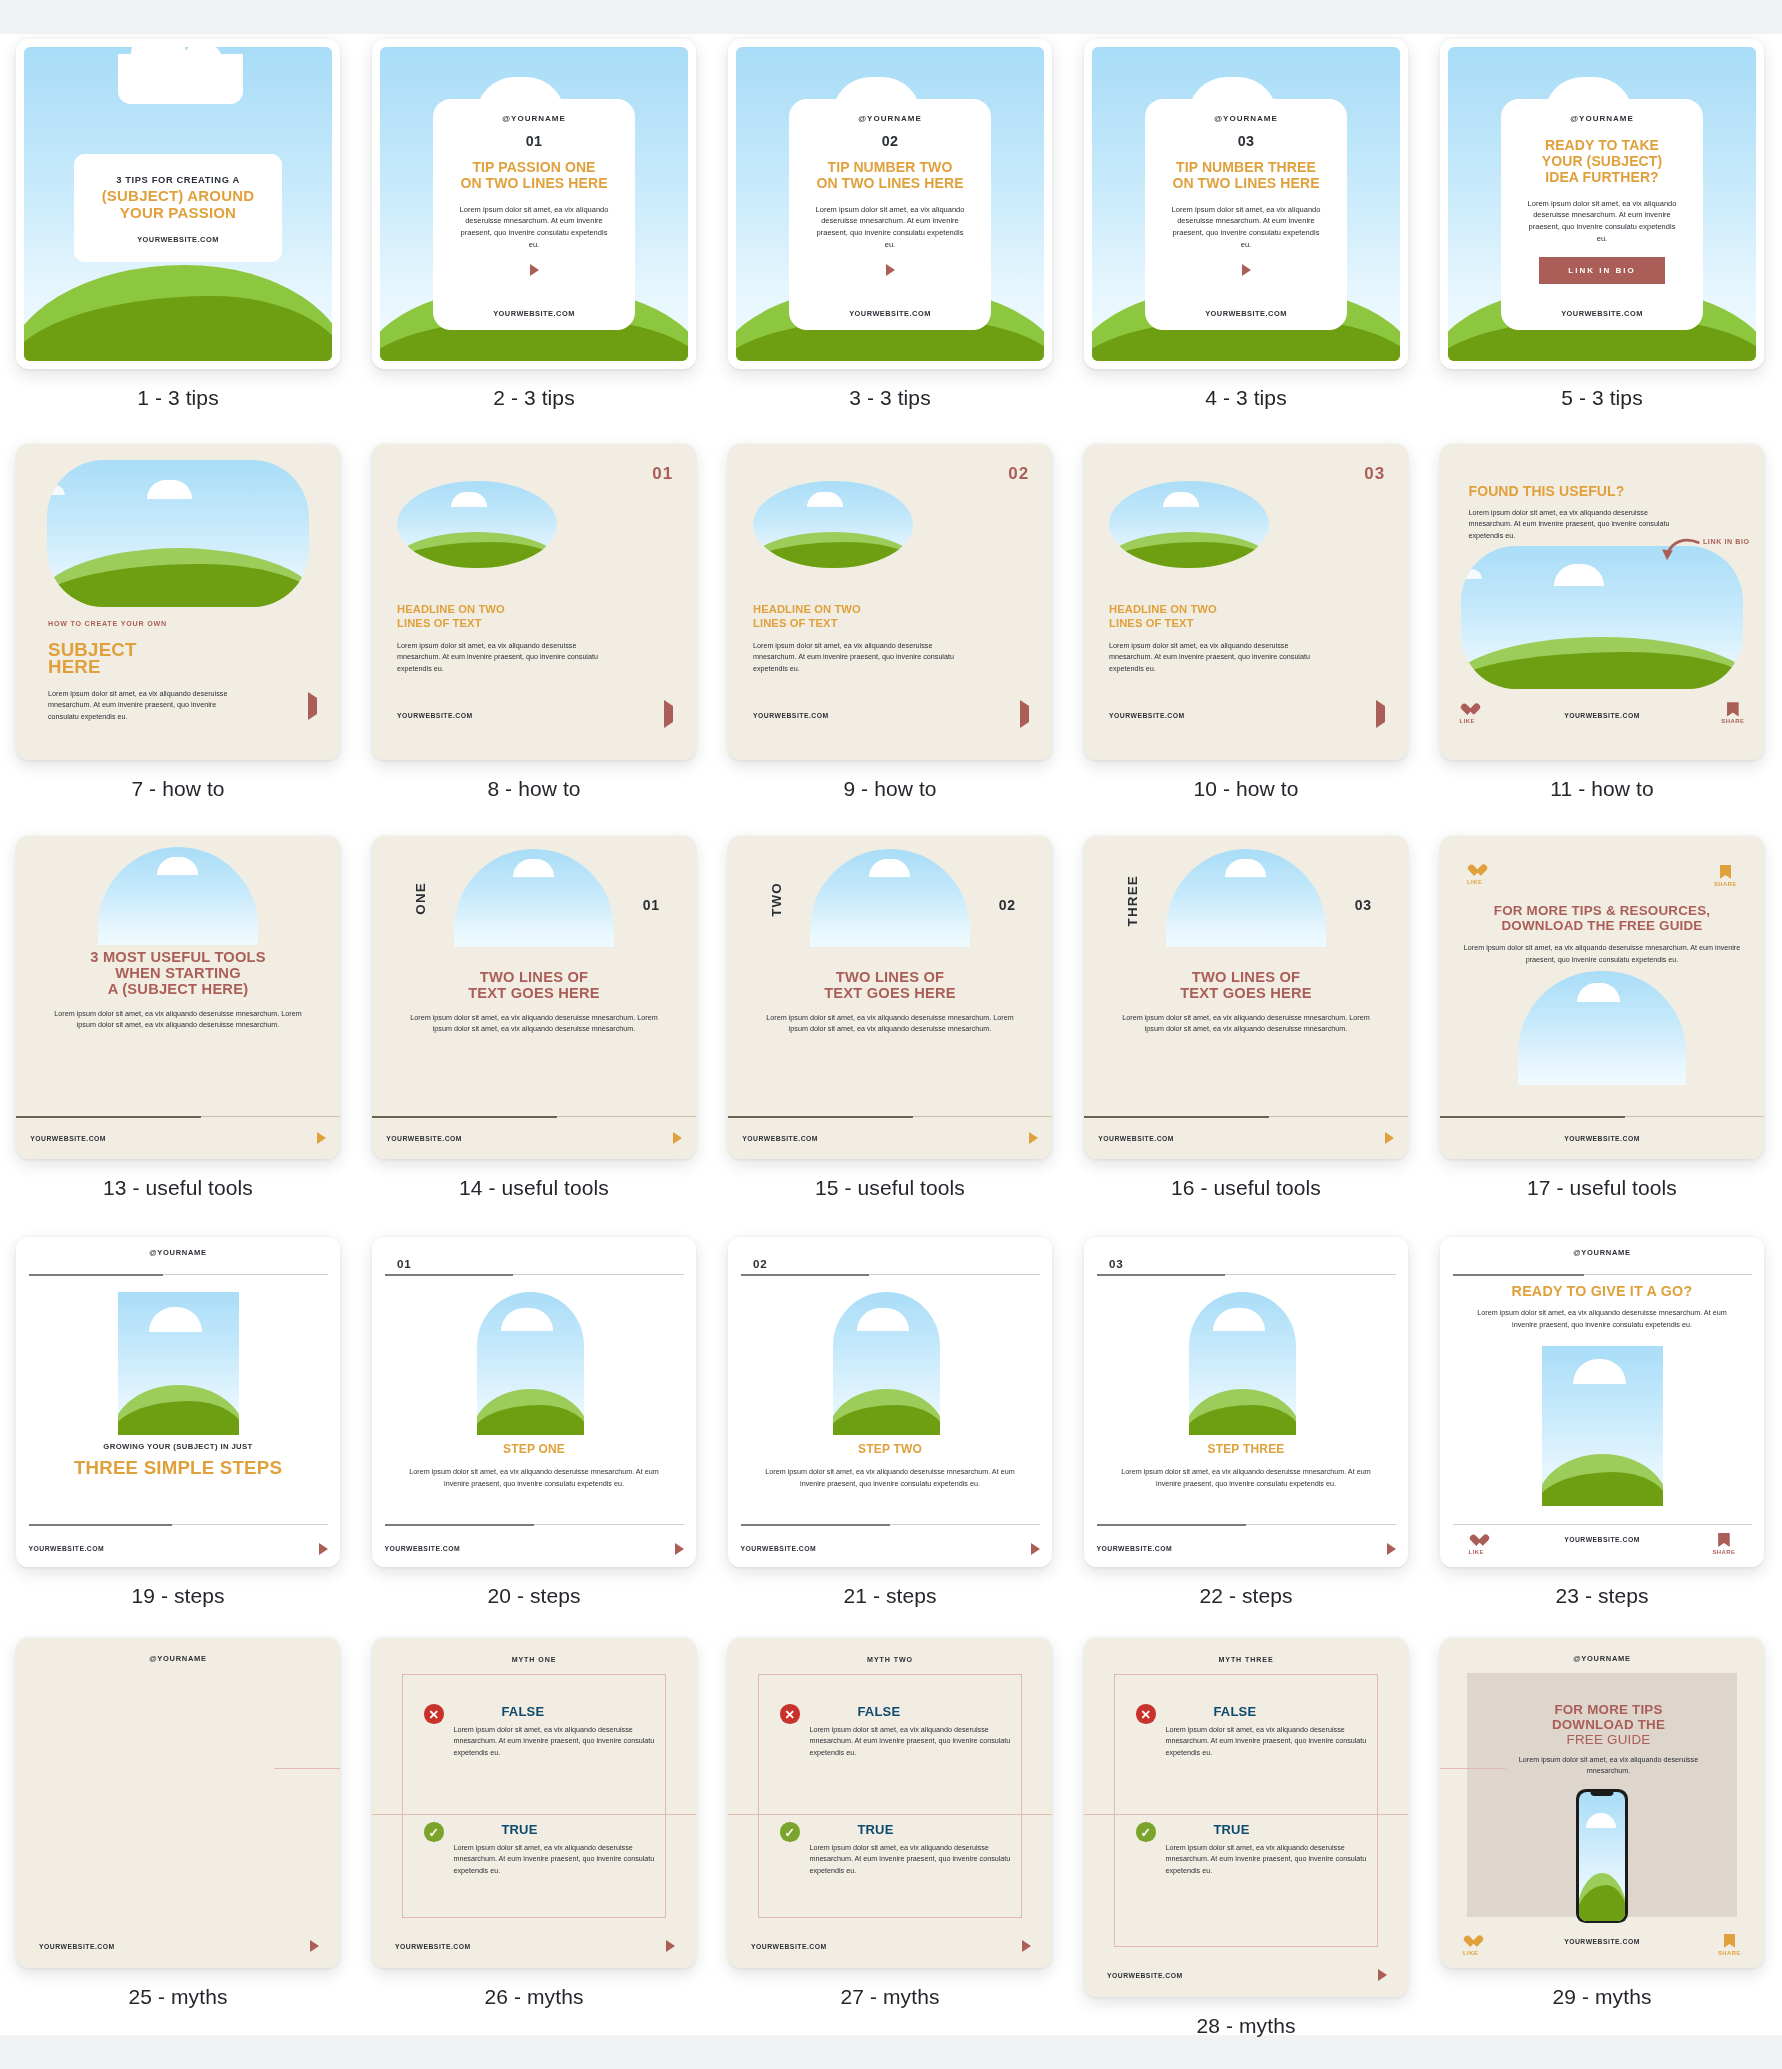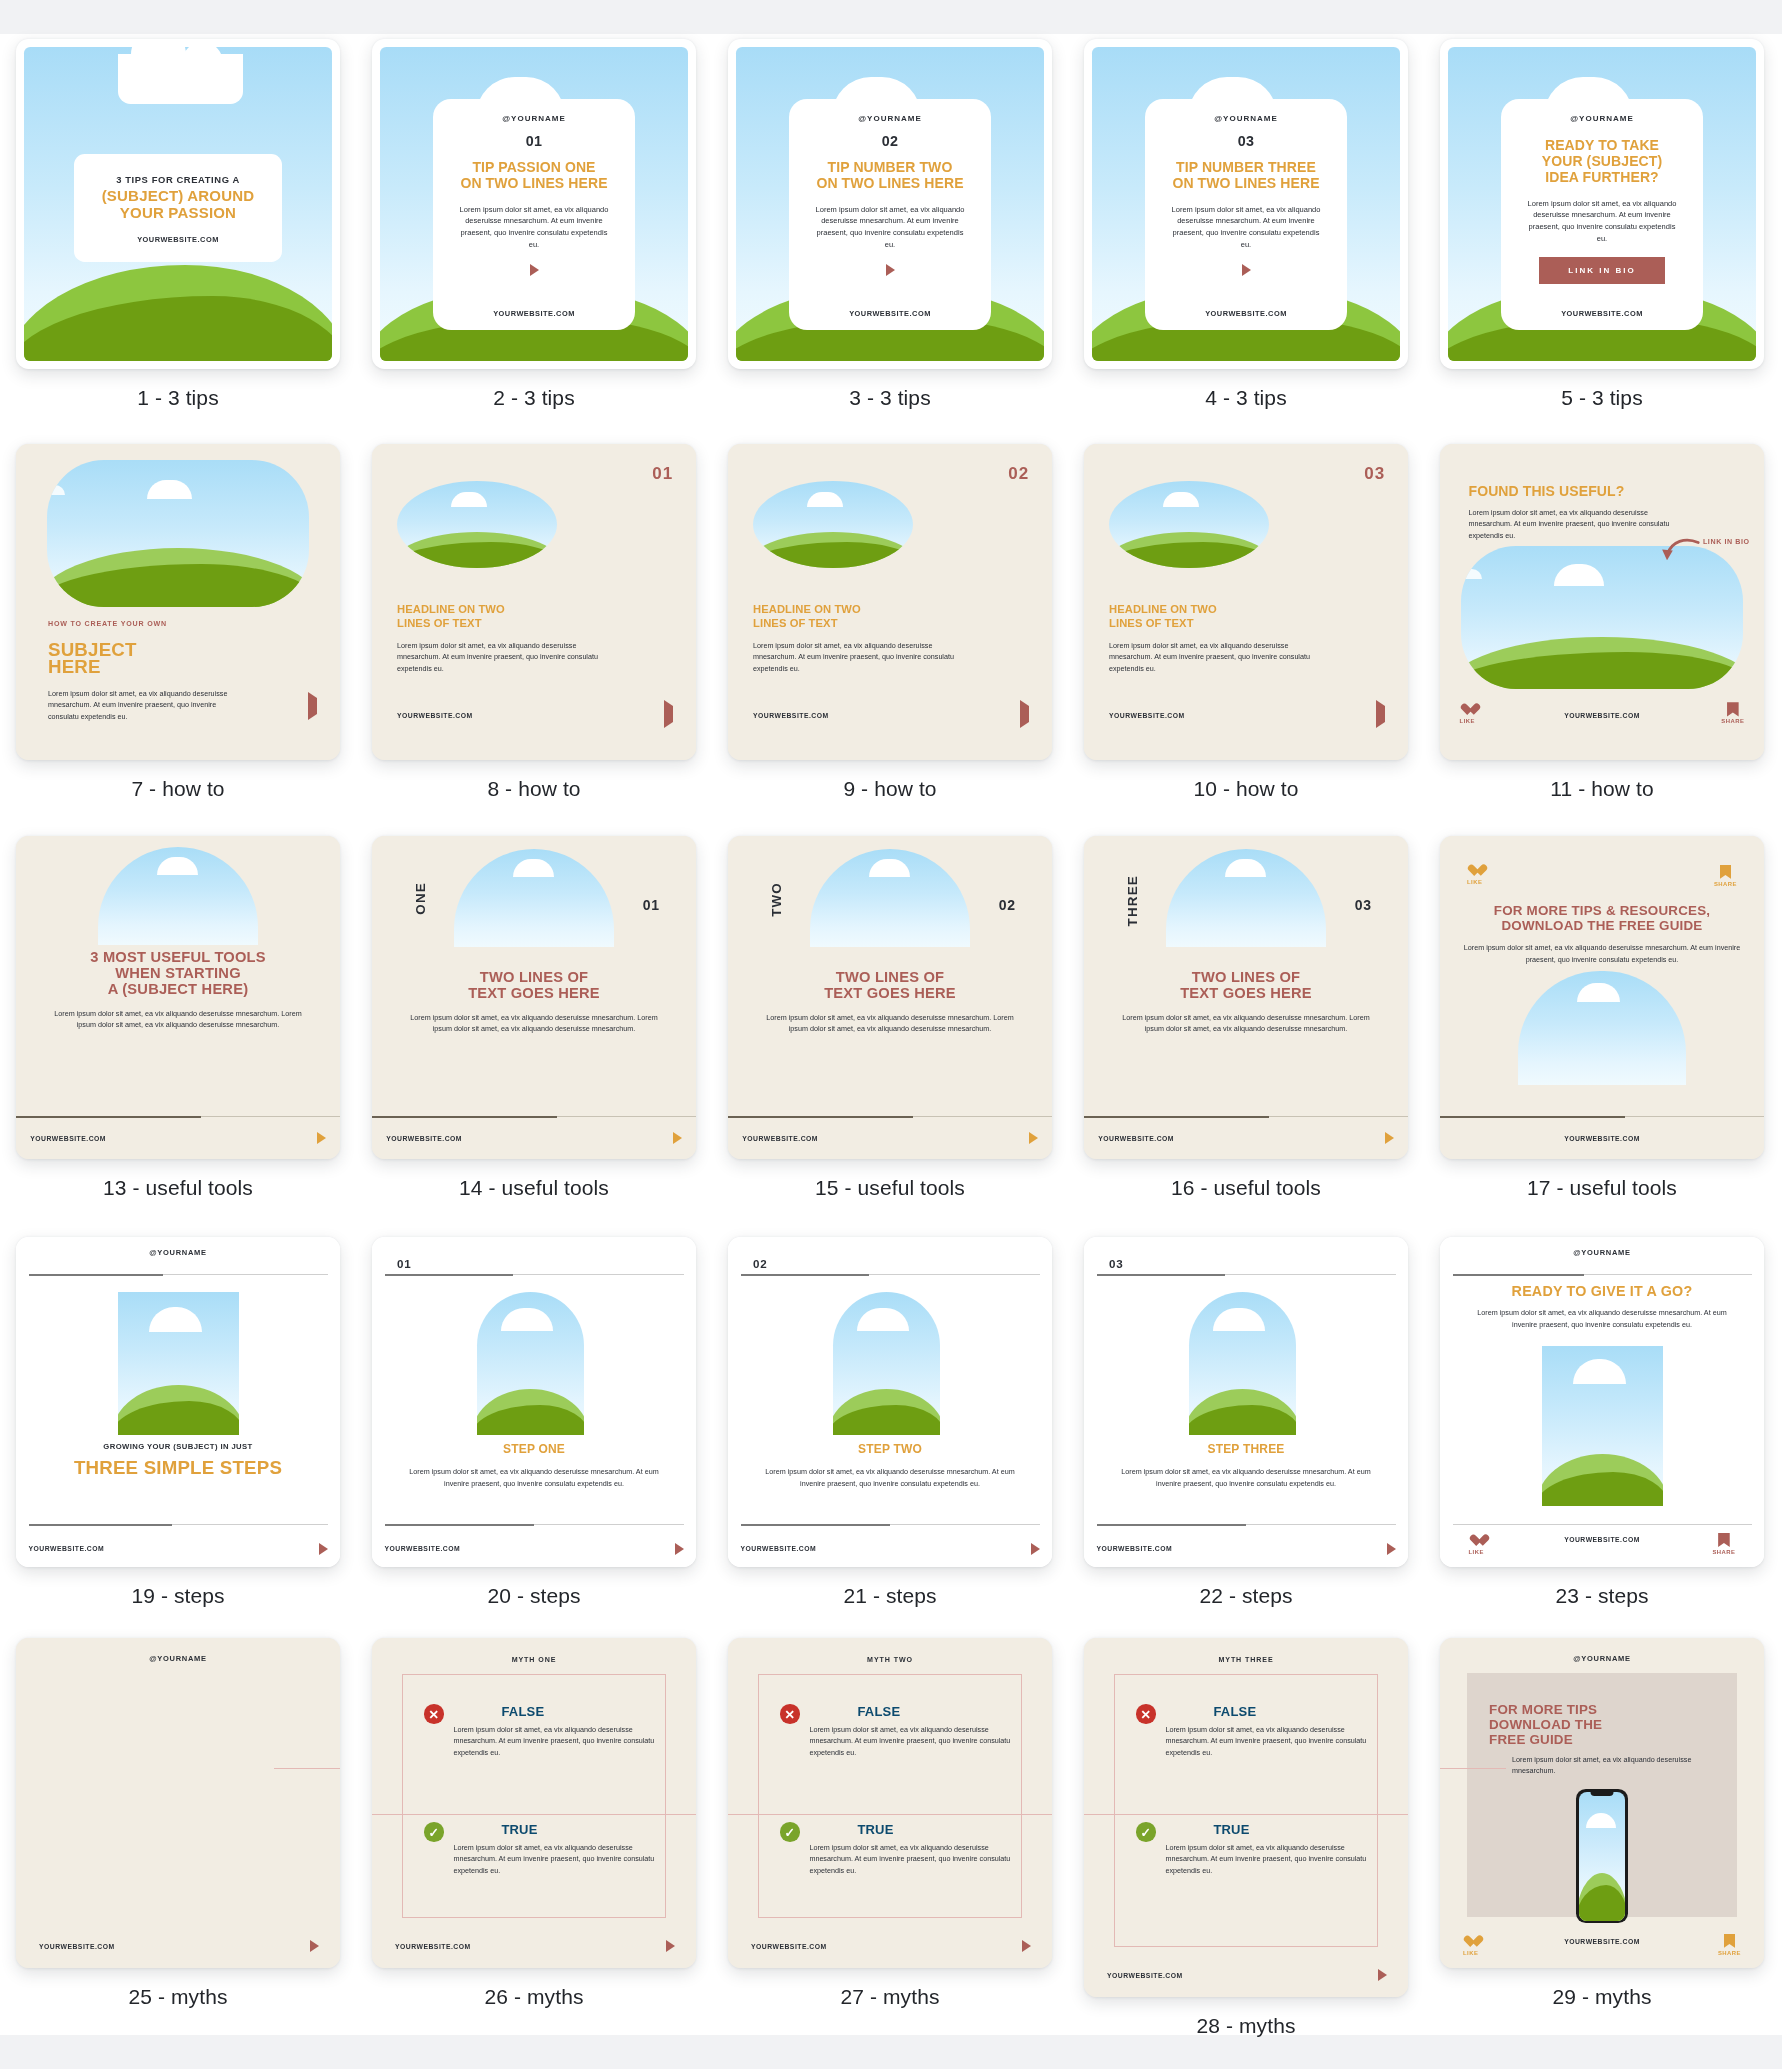--- a/index.html
+++ b/index.html
@@ -735,24 +735,24 @@
         </div>
       </div>
       <div class="caption">28 - myths</div>
     </div>
 
     <div class="cell r5">
       <div class="card" style="height:330px">
         <div class="inner beige">
           <div style="position:absolute;left:0;right:0;top:16px;text-align:center;font-size:7.5px;font-weight:bold;letter-spacing:0.7px;color:#2b2f36">@YOURNAME</div>
           <div class="tanbox" style="left:27px;right:27px;top:35px;bottom:51px">
-            <div style="position:absolute;left:22px;right:9px;top:28.5px;">
+            <div style="position:absolute;left:22px;right:9px;top:28.5px;text-align:center">
               <div style="font-size:13.4px;font-weight:bold;color:#ab5e57;letter-spacing:0.2px">FOR MORE TIPS</div>
               <div style="font-size:13.4px;font-weight:bold;color:#ab5e57;letter-spacing:0.2px">DOWNLOAD THE</div>
-              <div style="font-size:13.4px;font-weight:bold;color:#ab5e57;letter-spacing:0.2px">FREE GUIDE</div>
+              <div style="font-size:13.4px;font-weight:normal;color:#ab5e57;letter-spacing:0.2px">FREE GUIDE</div>
               <div class="body-sm" style="margin-top:7.1px;padding:0 23px">Lorem ipsum dolor sit amet, ea vix aliquando deseruisse mnesarchum.</div>
             </div>
             <div style="position:absolute;left:0;right:0;top:116px;display:flex;justify-content:center">
               <div class="phone">
                 <div class="notch"></div>
                 <div class="scr">
                   <div style="position:absolute;left:16%;top:21.4px;width:30px;height:14.3px;background:#fff;border-radius:16px 16px 0 0"></div>
                   <div style="position:absolute;left:-6%;width:112%;height:48px;bottom:0;background:#9ccc5a;border-radius:50% 50% 0 0/100% 100% 0 0"></div>
                   <div style="position:absolute;left:-6%;width:112%;height:36px;bottom:0;background:#6e9e12;border-radius:58% 42% 0 0/100% 100% 0 0"></div>
                 </div>

